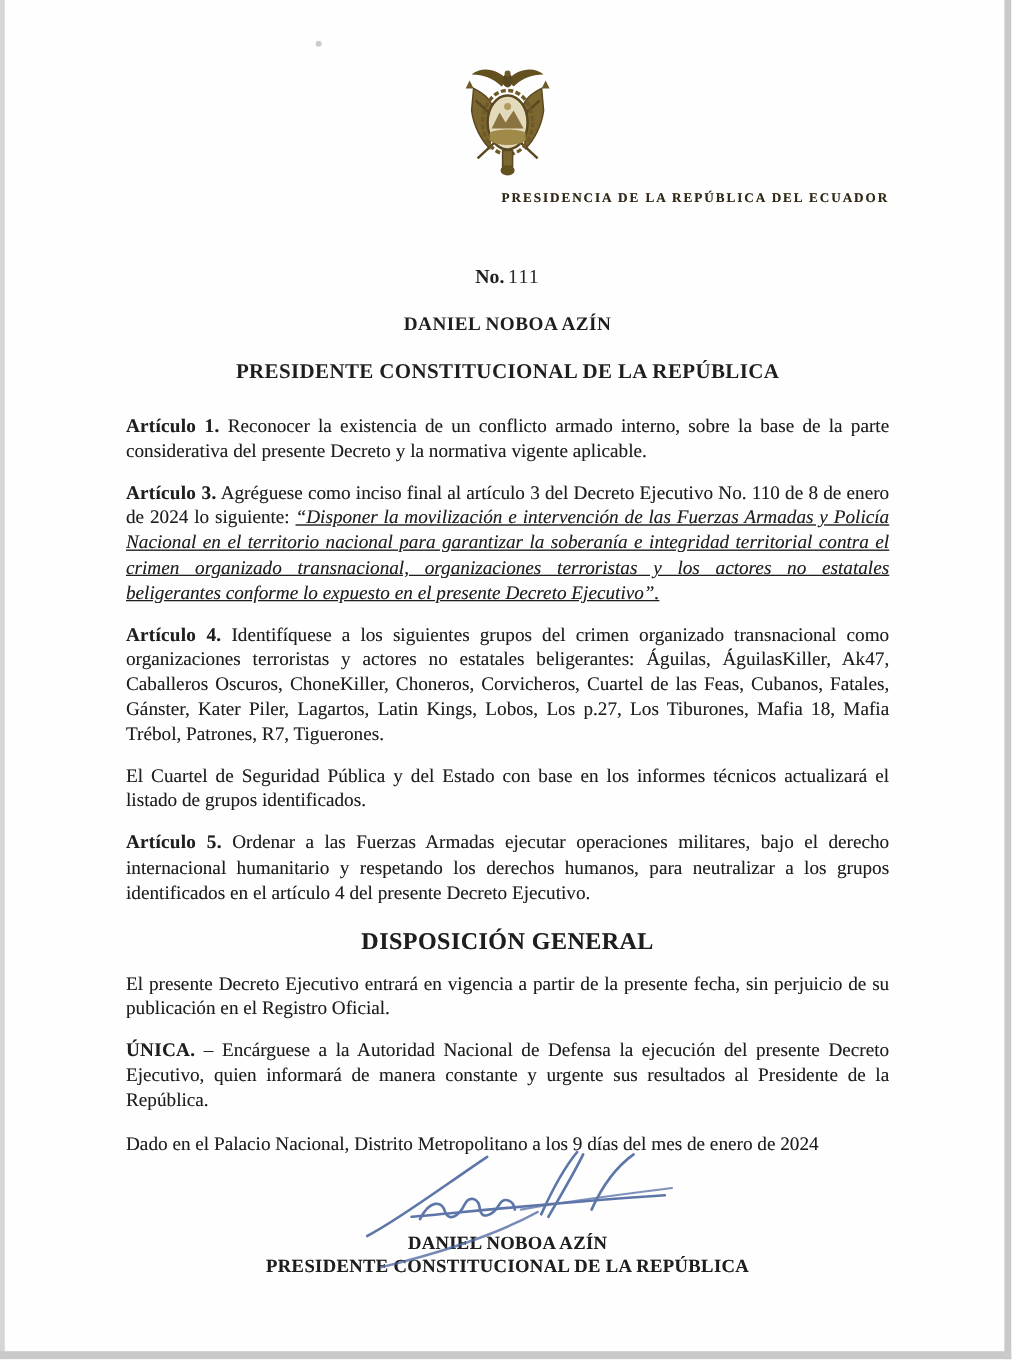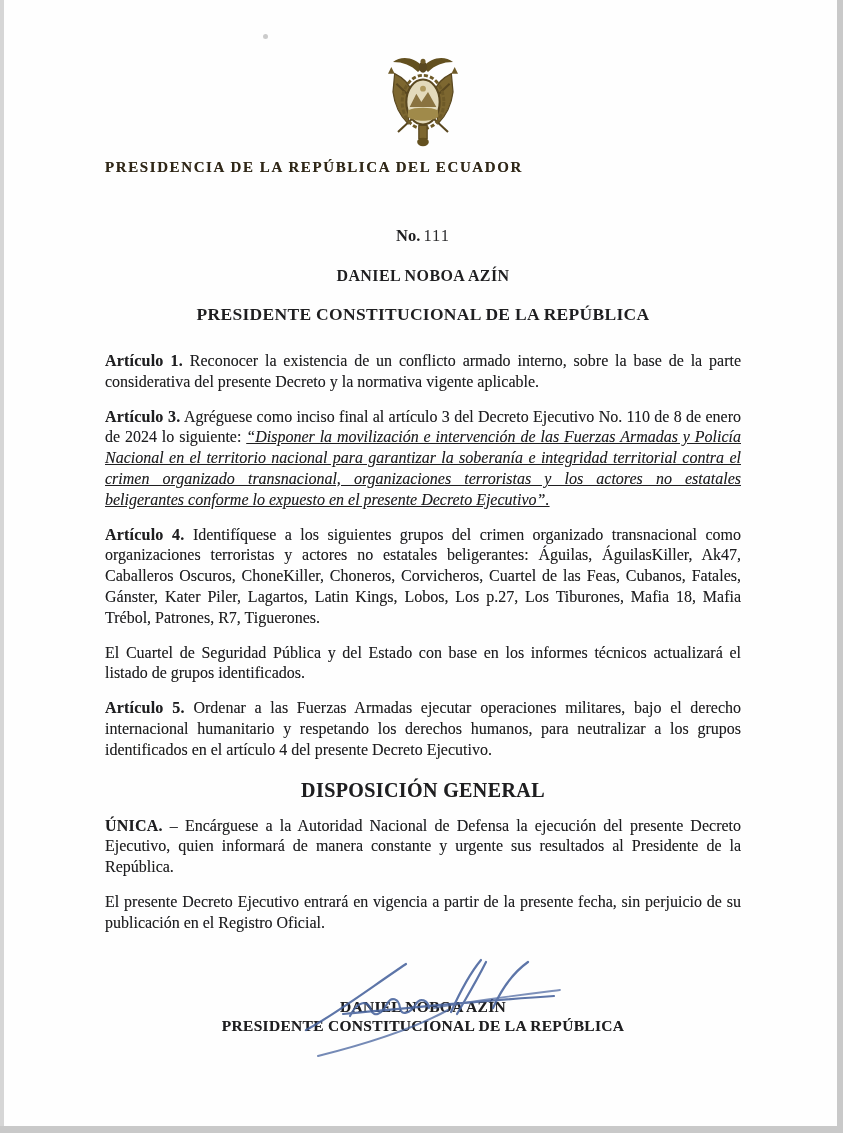--- a/index.html
+++ b/index.html
@@ -20,23 +20,23 @@
   .speck {
     position: absolute; left: 263px; top: 34px; width: 5px; height: 5px;
     border-radius: 50%; background: #b9b9b9; opacity: .75;
   }
   .content {
     position: absolute; left: 105px; top: 0; width: 636px;
   }
   .crest { display: block; margin: 55px auto 0 auto; }
   .org-line {
     margin-top: 10px;
-    text-align: left;
+    text-align: right;
     font-weight: bold;
-    font-size: 15px;
+    font-size: 11px;
     letter-spacing: 1.6px;
     color: #2f2718;
     text-shadow: 0 0 0.5px rgba(60,48,20,.55);
   }
   .decree-no {
     margin-top: 50px; text-align: center; font-size: 16.5px;
   }
   .decree-no .no-label { font-weight: bold; }
   .decree-no .no-value { font-weight: normal; letter-spacing: 1px; margin-left: 3px; color:#2a2a2c;font-family:Liberation Serif, serif; }
   .author {
@@ -138,24 +138,25 @@
     <p class="para"><b>Artículo 3.</b> <span>Agréguese como inciso final al artículo 3 del Decreto Ejecutivo No. 110 de 8 de enero de 2024 lo siguiente:</span> <span class="quote">“Disponer la movilización e intervención de las Fuerzas Armadas y Policía Nacional en el territorio nacional para garantizar la soberanía e integridad territorial contra el crimen organizado transnacional, organizaciones terroristas y los actores no estatales beligerantes conforme lo expuesto en el presente Decreto Ejecutivo”.</span></p>
 
     <p class="para"><b>Artículo 4.</b> <span>Identifíquese a los siguientes grupos del crimen organizado transnacional como organizaciones terroristas y actores no estatales beligerantes: Águilas, ÁguilasKiller, Ak47, Caballeros Oscuros, ChoneKiller, Choneros, Corvicheros, Cuartel de las Feas, Cubanos, Fatales, Gánster, Kater Piler, Lagartos, Latin Kings, Lobos, Los p.27, Los Tiburones, Mafia 18, Mafia Trébol, Patrones, R7, Tiguerones.</span></p>
 
     <p class="para">El Cuartel de Seguridad Pública y del Estado con base en los informes técnicos actualizará el listado de grupos identificados.</p>
 
     <p class="para"><b>Artículo 5.</b> <span>Ordenar a las Fuerzas Armadas ejecutar operaciones militares, bajo el derecho internacional humanitario y respetando los derechos humanos, para neutralizar a los grupos identificados en el artículo 4 del presente Decreto Ejecutivo.</span></p>
 
     <div class="section-heading">DISPOSICIÓN GENERAL</div>
 
+    <p class="para">El presente Decreto Ejecutivo entrará en vigencia a partir de la presente fecha, sin perjuicio de su publicación en el Registro Oficial.</p>
+
     <p class="para"><b>ÚNICA.</b> <span>– Encárguese a la Autoridad Nacional de Defensa la ejecución del presente Decreto Ejecutivo, quien informará de manera constante y urgente sus resultados al Presidente de la República.</span></p>
 
-    <p class="para">El presente Decreto Ejecutivo entrará en vigencia a partir de la presente fecha, sin perjuicio de su publicación en el Registro Oficial.</p>
-
+    <p class="para date-line">Dado en el Palacio Nacional, Distrito Metropolitano a los 9 días del mes de enero de 2024</p>
 
     <div class="sig-block">
       <div>DANIEL NOBOA AZÍN</div>
       <div>PRESIDENTE CONSTITUCIONAL DE LA REPÚBLICA</div>
     </div>
 
   </div>
 
   <svg class="sig-svg" viewBox="0 0 310 110" fill="none">
     <g stroke="#47639d" stroke-width="2.2" stroke-linecap="round" opacity="0.88">

